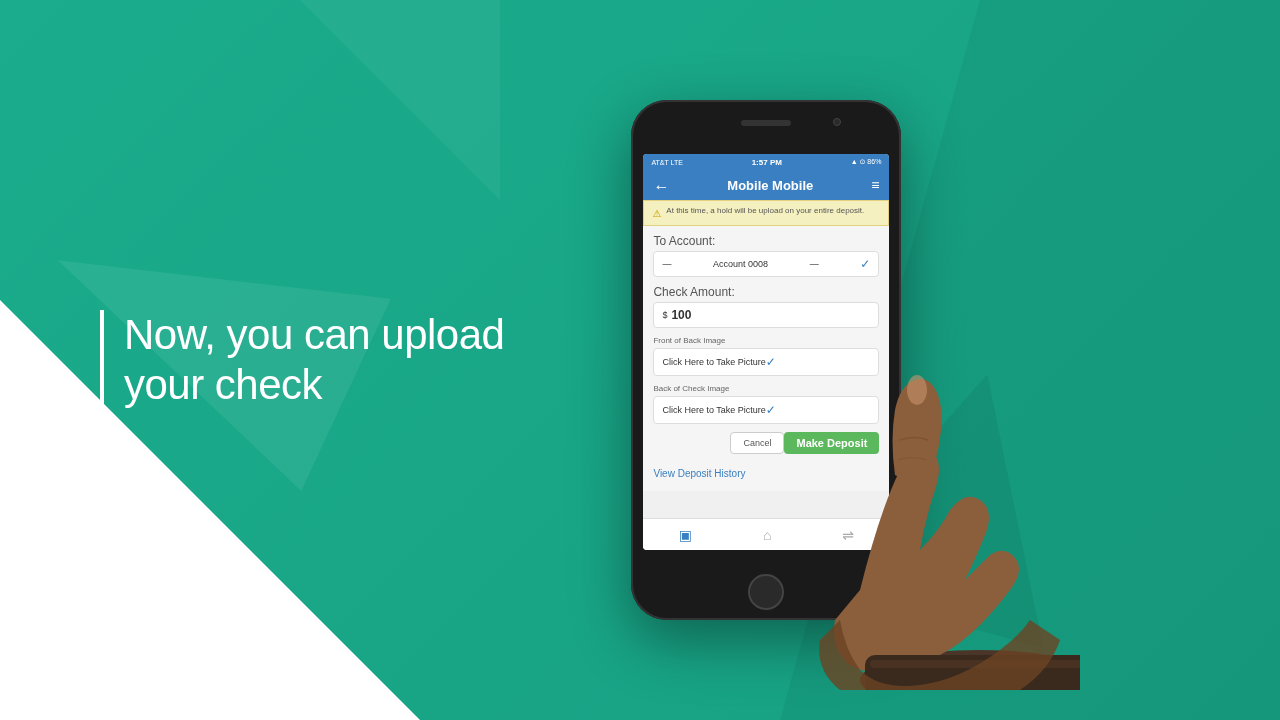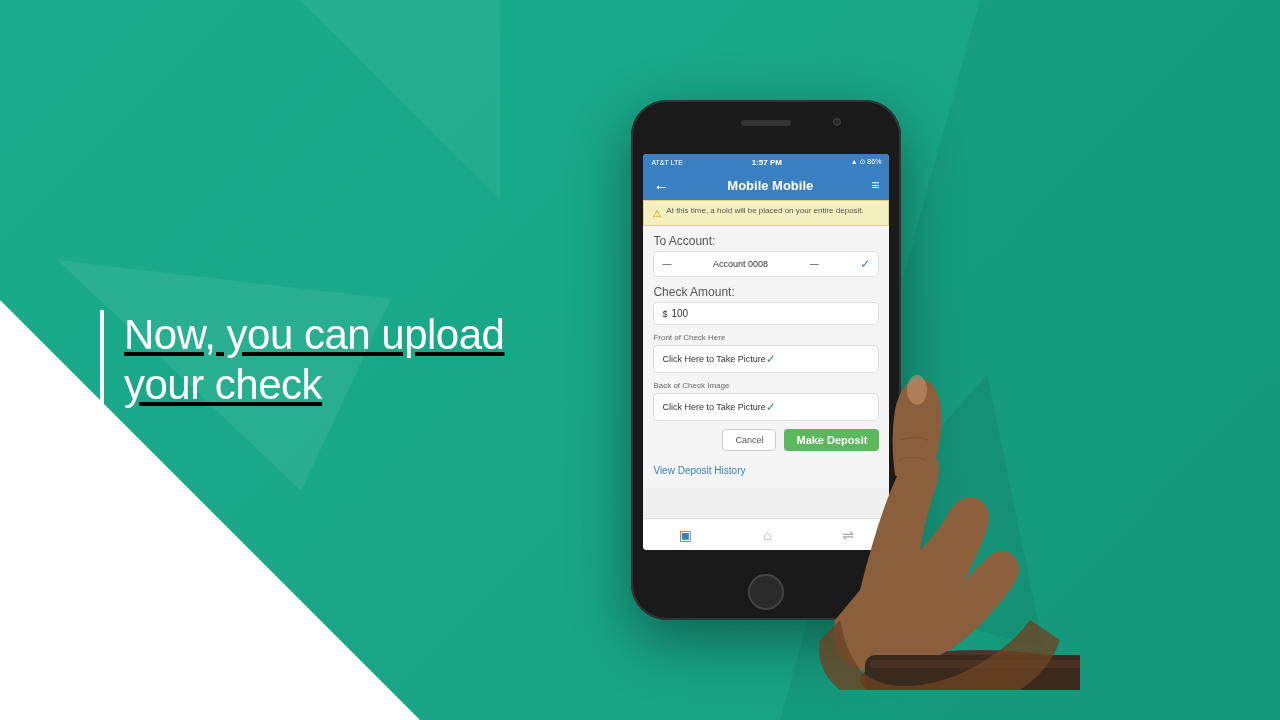--- a/index.html
+++ b/index.html
@@ -83,21 +83,20 @@
       width: 560px;
       height: 720px;
       display: flex;
       align-items: center;
       padding-left: 100px;
     }
 
     .headline-block {
       border-left: 4px solid white;
       padding-left: 20px;
-      text-decoration: underline;
     }
 
     .headline-text {
       font-size: 42px;
       color: white;
       font-weight: 300;
       line-height: 1.2;
       letter-spacing: -0.5px;
     }
 
@@ -235,22 +234,23 @@
       padding: 5px 8px;
       margin-bottom: 8px;
       display: flex;
       align-items: center;
       gap: 4px;
       font-size: 9px;
       color: #333;
     }
 
     .amount-value {
-      font-size: 10px;
+      font-size: 12px;
       color: #333;
+      font-weight: bold;
     }
 
     .section-label {
       font-size: 8px;
       color: #666;
       margin-bottom: 3px;
     }
 
     .take-picture-row {
       background: white;
@@ -265,21 +265,20 @@
     }
 
     .picture-check {
       color: #3a7fc1;
       font-size: 12px;
     }
 
     .action-buttons {
       display: flex;
       justify-content: flex-end;
-      gap: 8px;
       margin-bottom: 10px;
     }
 
     .btn-cancel {
       padding: 5px 12px;
       background: white;
       border: 1px solid #ccc;
       border-radius: 4px;
       font-size: 9px;
       color: #555;
@@ -403,40 +402,40 @@
       </div>
 
       <div class="app-header">
         <span class="header-back">←</span>
         <span>Mobile Mobile</span>
         <span class="header-menu">≡</span>
       </div>
 
       <div class="warning-banner">
         <span class="warning-icon">⚠</span>
-        <span>At this time, a hold will be placed on your entire deposit.</span>
+        <span>At this time, a hold will be upload on your entire deposit.</span>
       </div>
 
       <div class="app-content">
 
         <div class="field-label">To Account:</div>
         <div class="account-row">
           <span>—</span>
           <span class="account-name">Account  0008</span>
           <span>—</span>
           <span class="account-check">✓</span>
         </div>
 
         <div class="field-label">Check Amount:</div>
         <div class="amount-row">
           <span>$</span>
           <span class="amount-value">100</span>
         </div>
 
-        <div class="section-label">Front of Check Here</div>
+        <div class="section-label">Front of Back Image</div>
         <div class="take-picture-row">
           <span>Click Here to Take Picture</span>
           <span class="picture-check">✓</span>
         </div>
 
         <div class="section-label">Back of Check Image</div>
         <div class="take-picture-row">
           <span>Click Here to Take Picture</span>
           <span class="picture-check">✓</span>
         </div>

